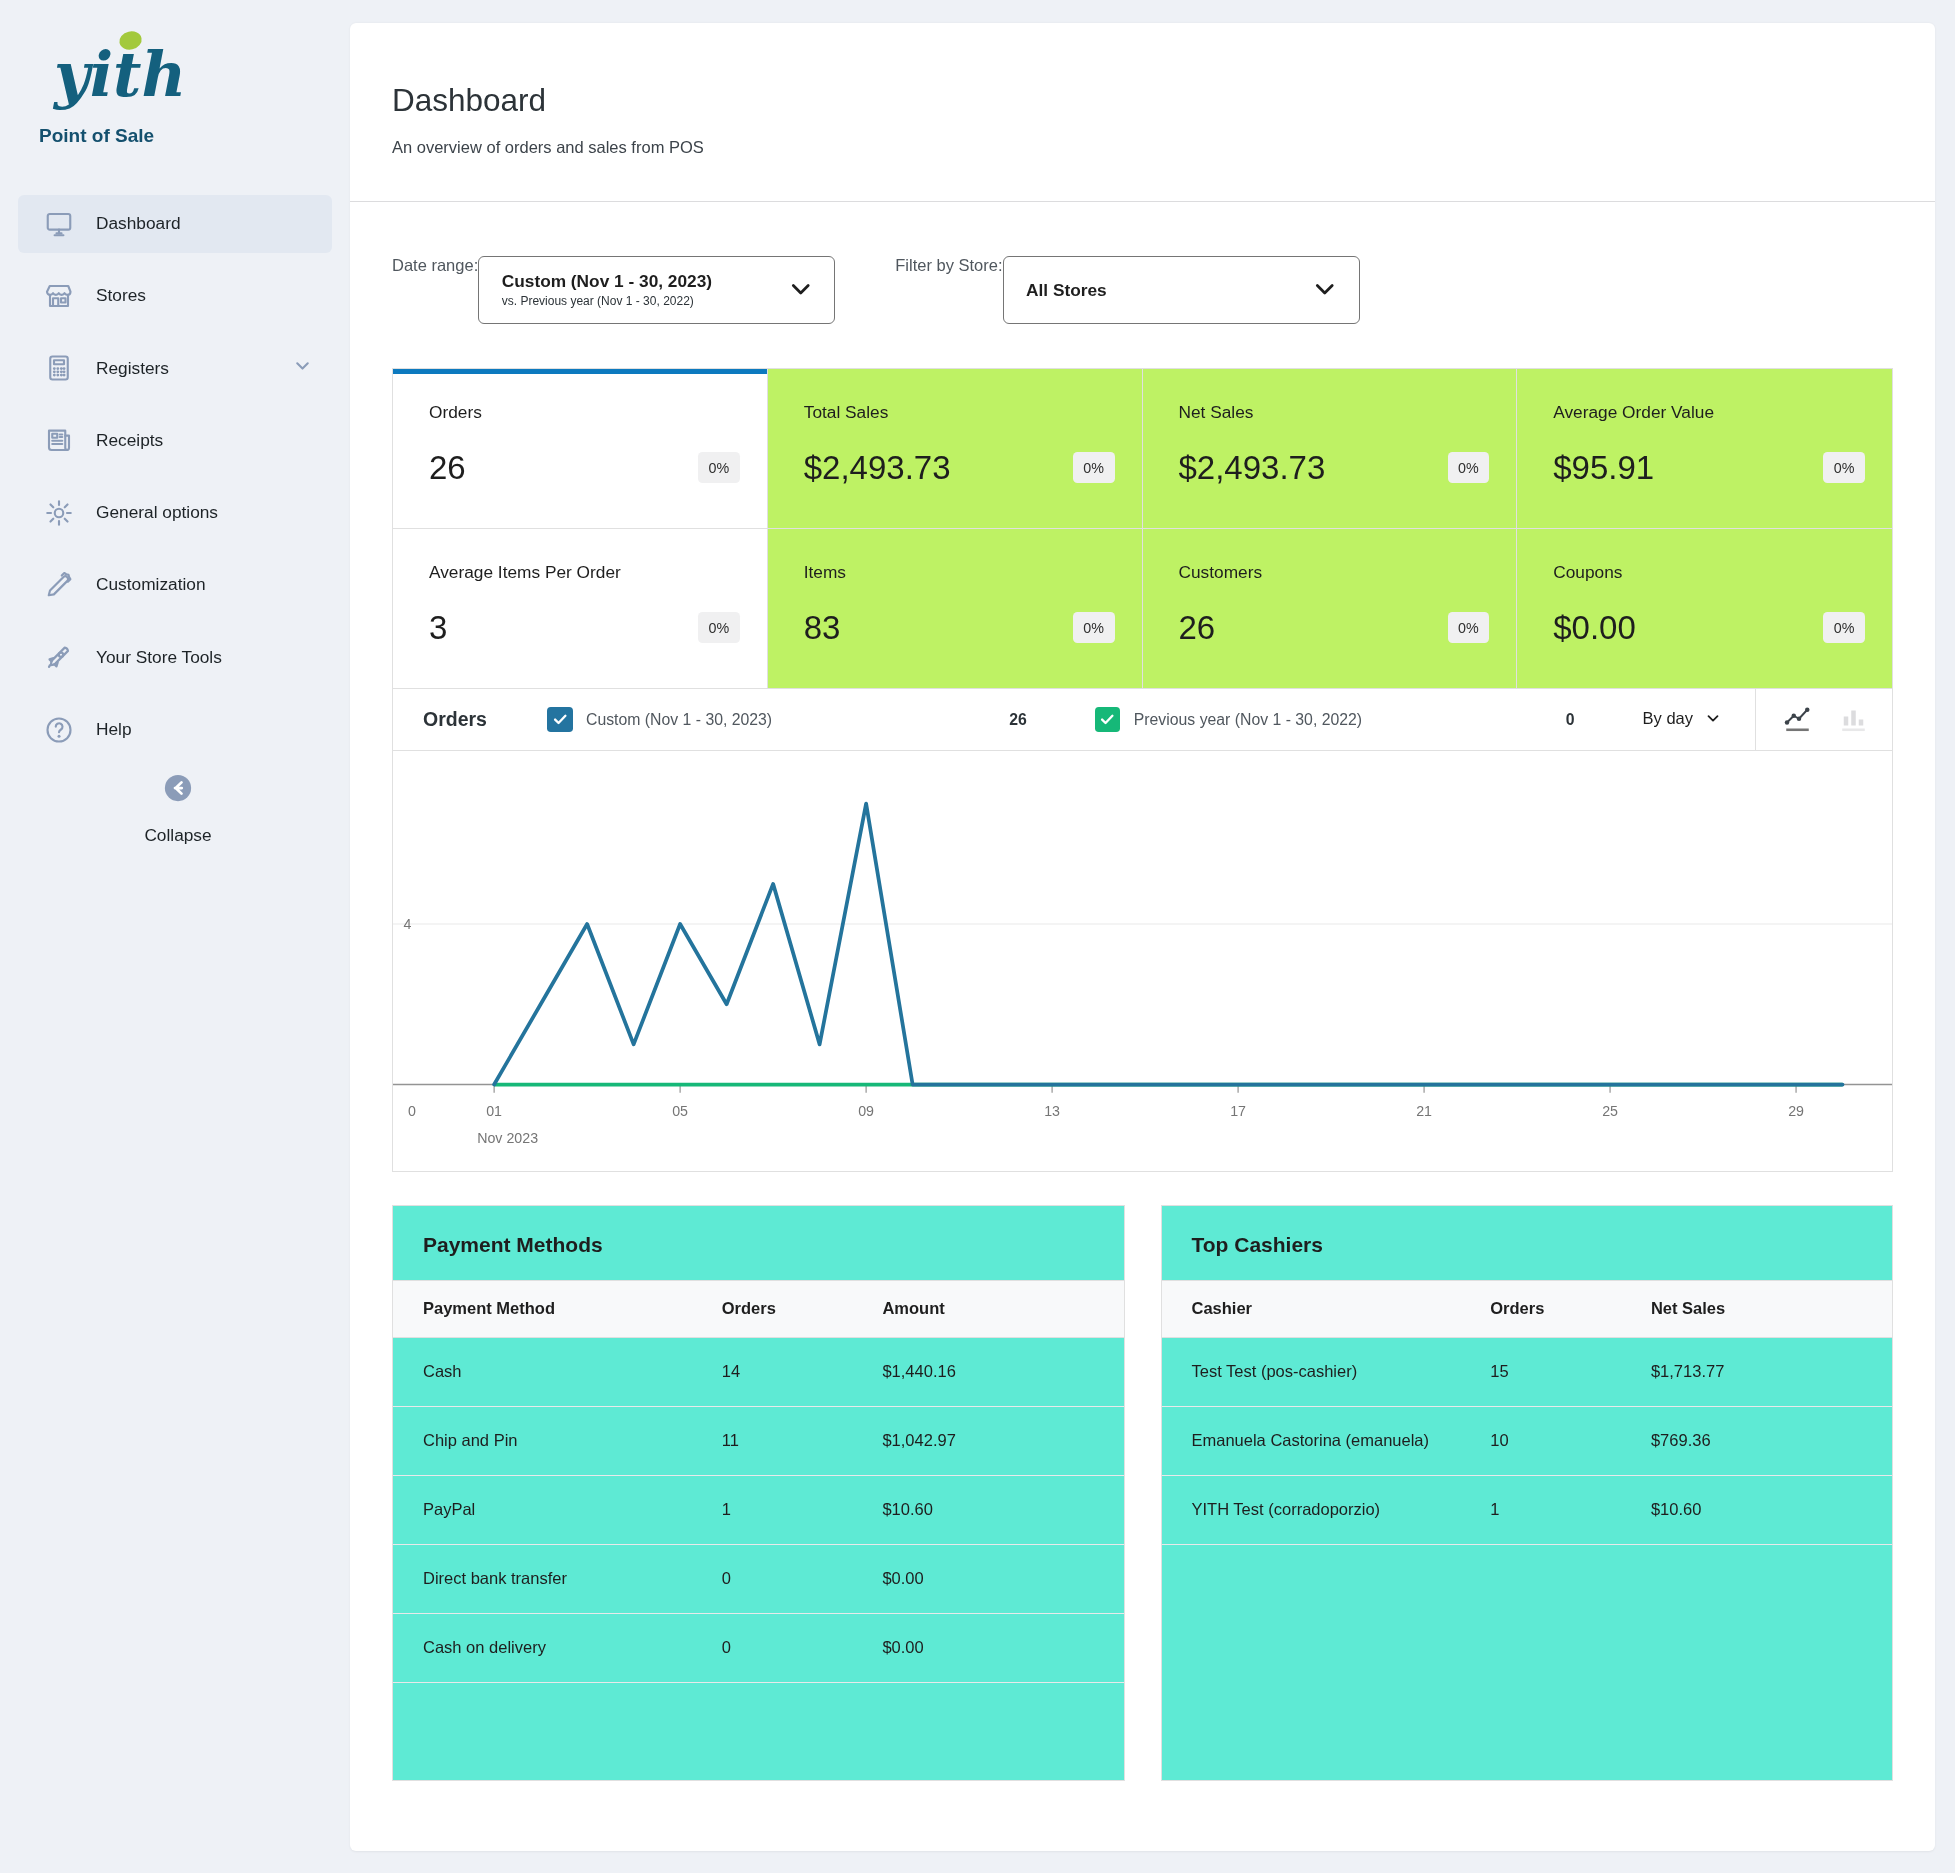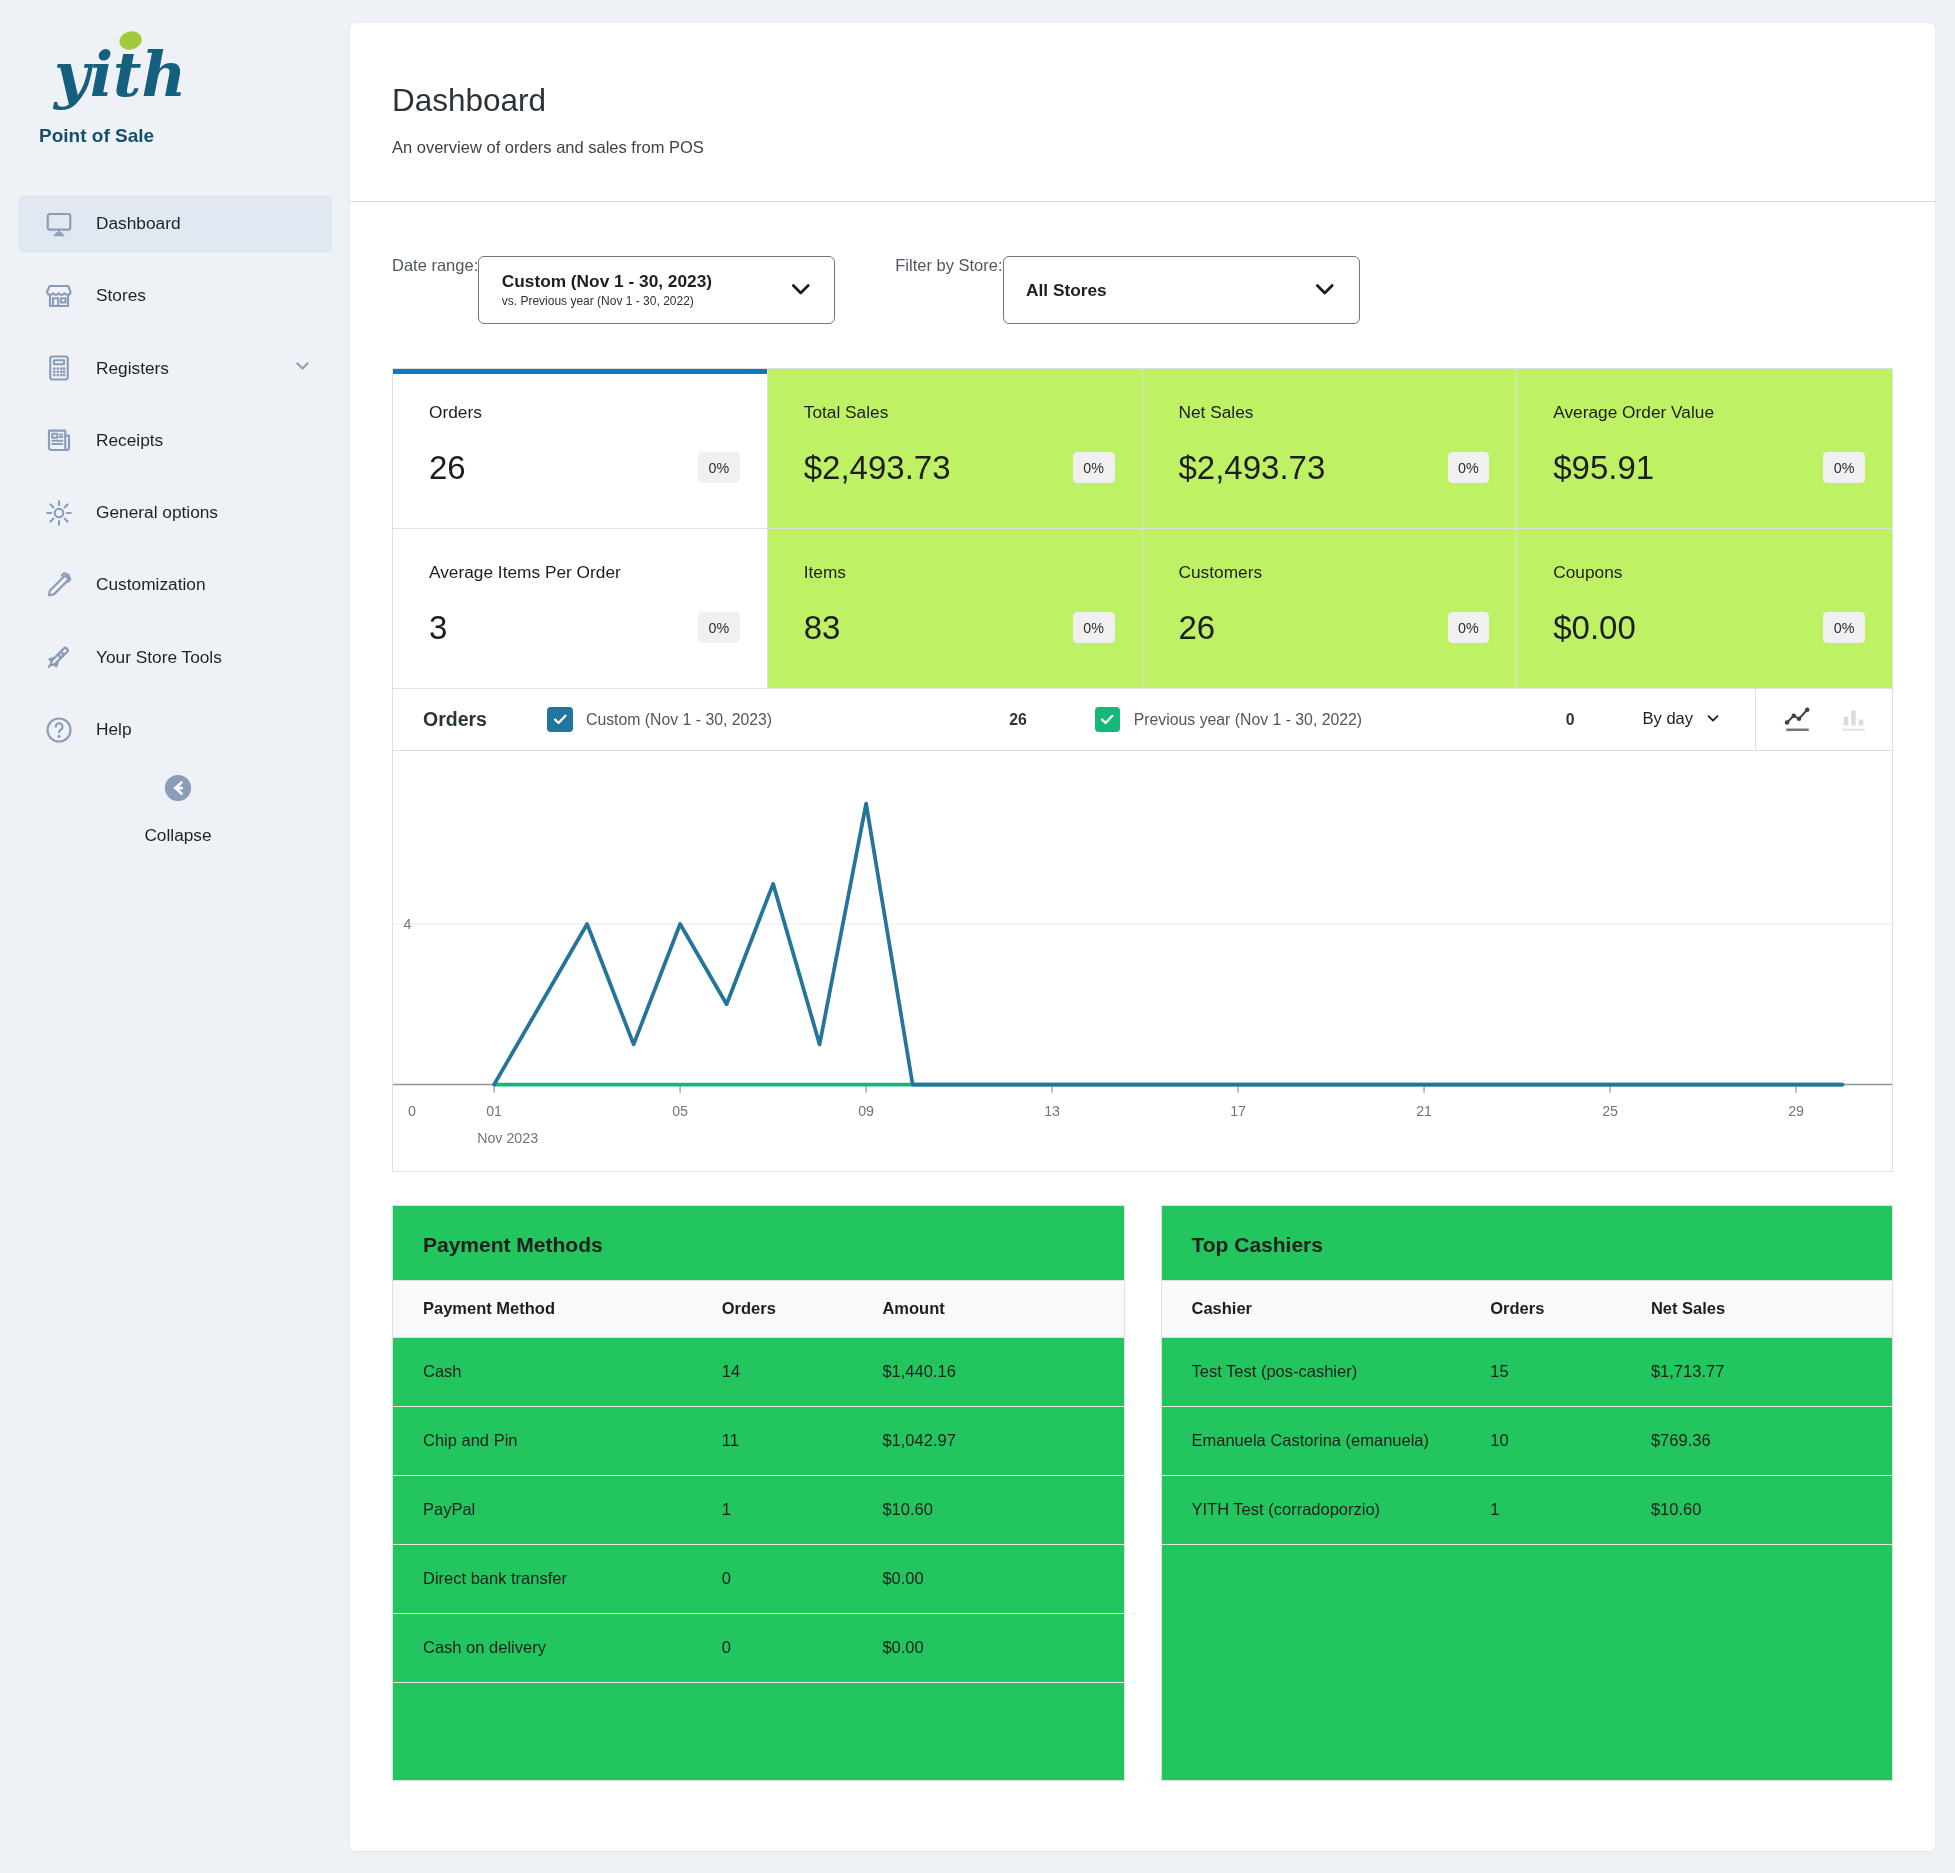--- a/index.html
+++ b/index.html
@@ -82,21 +82,21 @@
   .interval-select .chev svg { width:18px; height:18px; }
   .chart-type { display:flex; align-items:center; gap:16.5px; border-left:0.8px solid #e0e0e0; height:100%; padding:0 19.5px 0 22.5px; }
   .chart-type .ctbtn { width:39px; height:39px; display:flex; align-items:center; justify-content:center; cursor:pointer; }
   .chart-type svg { width:33px; height:33px; }
 
   .chart-wrap { padding:10.5px 0 4.5px 0; }
   .chart-svg { display:block; width:100%; height:405px; }
 
   
   .tables-row { display:flex; gap:36px; margin-top:33px; }
-  .table-card { flex:1; border:0.8px solid #e0e0e0; height:576px; background:#22c55e; overflow:hidden; }
+  .table-card { flex:1; border:0.8px solid #e0e0e0; height:576px; background:#5eead4; overflow:hidden; }
   .table-title { font-size:21px; font-weight:600; color:#1e1e1e; padding:27px 0 22.5px 30px; }
   table.data-table { width:100%; border-collapse:collapse; }
   .data-table thead th {
     background:#f8f9fa; border-top:0.8px solid #e0e0e0; border-bottom:0.8px solid #e0e0e0;
     font-size:16.5px; font-weight:bold; color:#1e1e1e; text-align:left; height:57px; padding:0;margin-top:28px;
   }
   .data-table th:first-child, .data-table td:first-child { padding-left:30px; width:45%; }
   .data-table th:nth-child(2), .data-table td:nth-child(2) { width:22%; }
   .data-table tbody td { font-size:16.5px; color:#1e1e1e; height:69px; border-bottom:0.8px solid #e9e9ea; padding:0; }
 </style>

